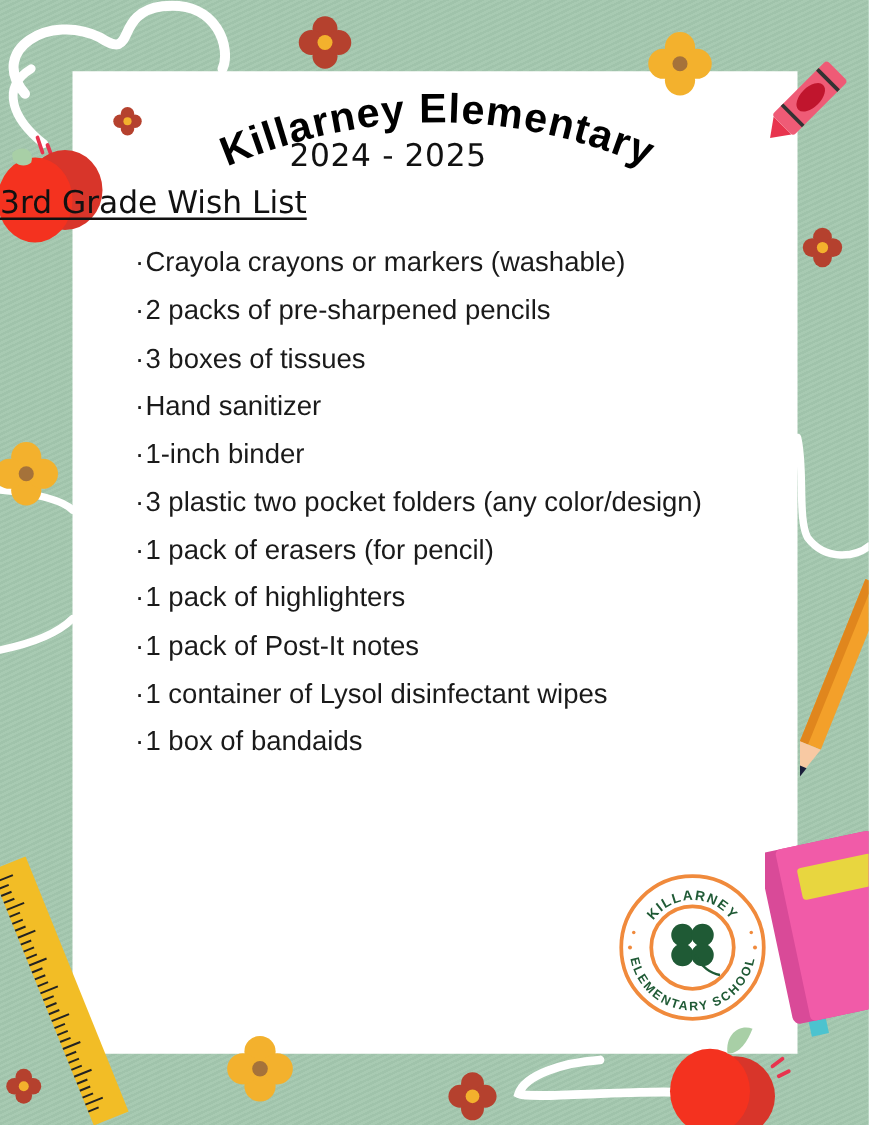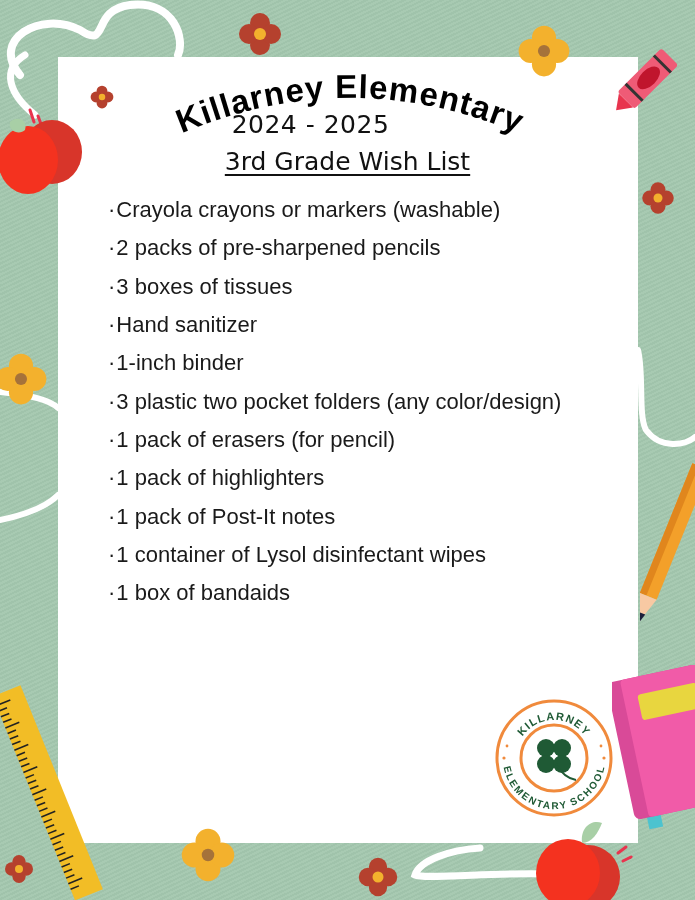--- a/index.html
+++ b/index.html
@@ -3,21 +3,21 @@
 <meta charset="utf-8">
 <style>
   html, body { margin: 0; padding: 0; }
   body { width: 695px; height: 900px; position: relative; overflow: hidden; background: #a3c7ae; font-family: "Liberation Sans", sans-serif; }
   .bg-texture { position: absolute; inset: 0; background:
     repeating-linear-gradient(155deg, rgba(255,255,255,0.05) 0 2px, rgba(0,0,0,0.02) 2px 4px); }
   .deco { position: absolute; }
   .card { position: absolute; left: 58px; top: 57px; width: 580px; height: 786px; background: #ffffff; }
   .title-arc { position: absolute; left: 140px; top: 62px; width: 420px; height: 90px; }
   .year { position: absolute; left: 0; width: 621px; top: 110px; text-align: center; font-family: "DejaVu Sans", sans-serif; font-size: 25px; color: #111; letter-spacing: 0.5px; }
-  .subtitle { position: absolute; left: 0; width: 695px; top: 147px; text-align: center; font-family: "DejaVu Sans", sans-serif; font-size: 25px; color: #111; }
+  .subtitle { position: absolute; left: 0; width: 695px; top: 147px; font-family: "DejaVu Sans", sans-serif; font-size: 25px; color: #111; }
   .subtitle span { text-decoration: underline; text-decoration-thickness: 2px; text-underline-offset: 4px; }
   .list { position: absolute; left: 108px; top: 199px; margin: 0; padding: 0; list-style: none; }
   .list li { font-size: 22px; color: #1a1a1a; height: 38.35px; line-height: 22px; }
   .list li .dot { margin-right: 1px; }
 </style>
 </head>
 <body>
 
 <div class="bg-texture"></div>
 

